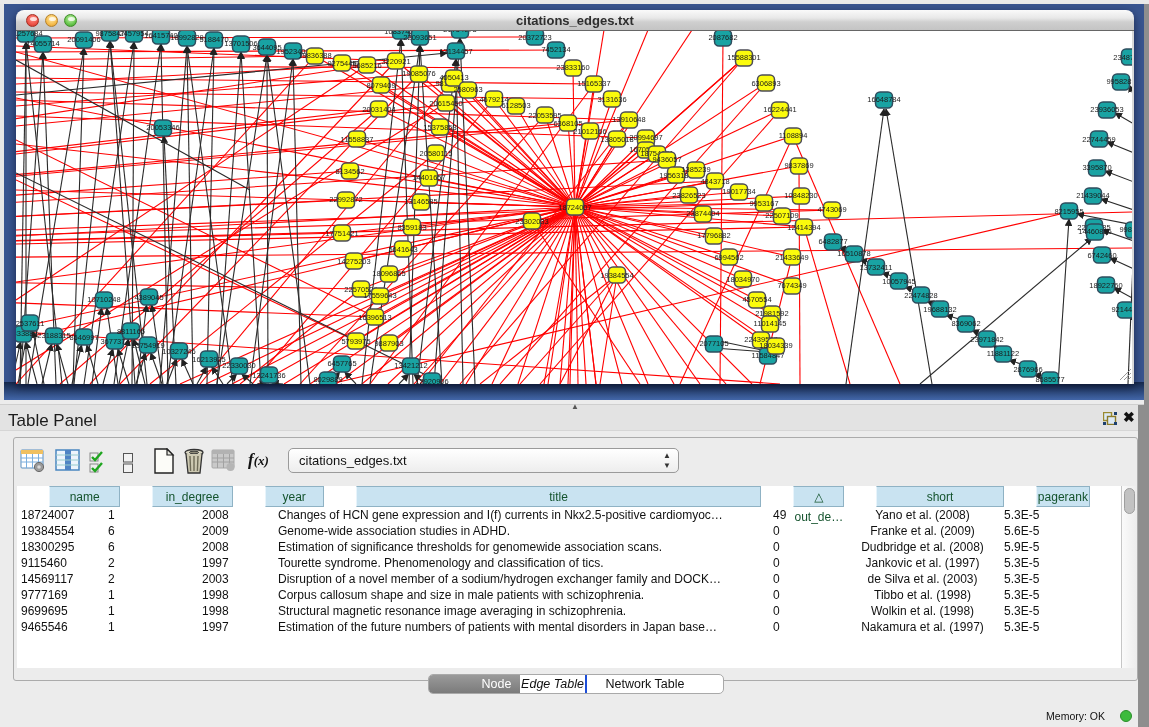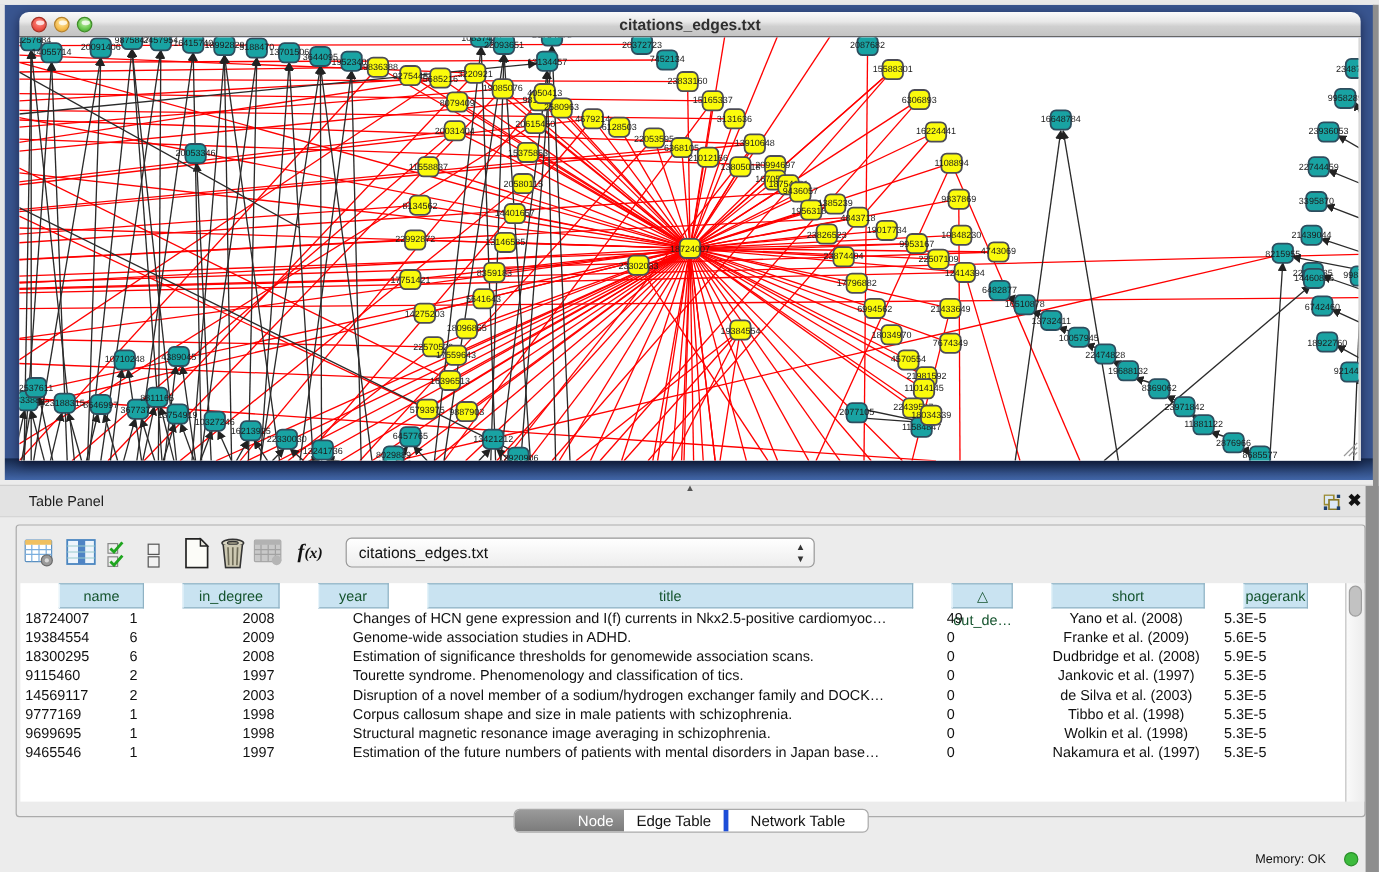--- a/index.html
+++ b/index.html
@@ -26,56 +26,56 @@
   background:rgba(255,255,255,.75); }
 #tlr { left:10px; background:radial-gradient(circle at 50% 35%,#ff9088,#ee5448 60%,#c33428); border:1px solid #a52e22;}
 #tly { left:29px; background:radial-gradient(circle at 50% 35%,#ffe9a8,#f6bd4e 60%,#d99b2e); border:1px solid #b5812a;}
 #tlg { left:48px; background:radial-gradient(circle at 50% 35%,#c8f0b0,#69c84e 60%,#3f9b2c); border:1px solid #3f8c28;}
 #gview { position:absolute; left:0; top:21px; width:1118px; height:353px;
   background:#fff; overflow:hidden; border-right:2px solid #d8d8d8; }
 
 #panel { position:absolute; left:0; top:400px; width:1144px; height:327px; background:#ececec; }
 #ptitle { position:absolute; left:0; top:4px; width:100%; height:27px; background:#e3e3e3;
   border-top:1px solid #cfcfcf; border-bottom:1px solid #d6d6d6; }
-#ptitle .t { position:absolute; left:24px; top:6px; font-size:12px; color:#1c1c1c; }
+#ptitle .t { position:absolute; left:8px; top:6px; font-size:17px; color:#1c1c1c; }
 #collapsearrow { position:absolute; left:571px; top:-3px; font-size:8px; color:#555; }
 #pbox { position:absolute; left:13px; top:437px; width:1125px; height:244px;
   background:#ececec; border:1px solid #ababab; border-radius:3px; }
 .ic { position:absolute; }
 #combo { position:absolute; left:288px; top:448px; width:391px; height:25px;
   background:linear-gradient(#ffffff,#ededed); border:1px solid #9a9a9a; border-radius:5px; }
 #combo .t { position:absolute; left:10px; top:4px; font-size:13px; color:#111; }
 #combo .st { position:absolute; right:7px; top:2px; font-size:8px; color:#333; line-height:1.2; text-align:center; }
 #tbl { position:absolute; left:17px; top:486px; width:1104px; height:182px; background:#fff; }
 #thead { position:absolute; left:17px; top:486px; width:1073px; height:21px; display:flex; }
 #thead span { display:block; height:21px; background:#c9e3f1; border-right:1px solid #8fb2c4;
   border-top:1px solid #8fb2c4; border-bottom:1px solid #8fb2c4; border-left:1px solid #e8f4fb;
   font-size:12px; color:#14532d; text-align:center; line-height:20px;margin-left:32px; }
 #rows { position:absolute; left:17px; top:508px; width:1073px; }
 .tr { height:16px; white-space:nowrap; }
 .tr span { display:inline-block; vertical-align:top; font-size:12px; color:#111; height:16px;
   overflow:hidden; line-height:15px; }
 .c0 { width:87px; padding-left:4px; }
 .c1 { width:97px; padding-left:4px; }
 .c2 { width:73px; padding-left:1px; }
-.c3 { width:496px; padding-left:4px;margin-left:16px; }
+.c3 { width:496px; padding-left:4px; }
 .c4 { width:75px; padding-left:3px; }
 .c5 { width:155px; text-align:center; }
 .c6 { width:80px; padding-left:4px; }
 #vscroll { position:absolute; left:1121px; top:486px; width:16px; height:182px;
   background:linear-gradient(90deg,#fafafa,#ececec); border-left:1px solid #c6c6c6; }
 #vthumb { position:absolute; left:2px; top:2px; width:11px; height:26px; background:#c2c2c2;
   border:1px solid #9e9e9e; border-radius:6px; }
 
 #tabs { position:absolute; left:428px; top:674px; width:296px; height:20px;
   border:1px solid #a9a9a9; border-radius:5px; background:#fff; overflow:hidden;
   display:flex; font-size:12.5px; }
 #tabs div { flex:0 0 auto; text-align:center; line-height:19px; color:#111; }
 #tabs .sel { background:linear-gradient(#9a9a9a,#7b7b7b); color:#fff; width:91px;padding-left:44px; }
-#tabs .nt1 { width:87px; border-right:4px solid #1d4ed8; }
+#tabs .nt1 { width:67px; border-right:2px solid #1d4ed8;font-style:italic; }
 #tabs .nt2 { width:116px; }
 
 #floatic { position:absolute; left:1103px; top:412px; width:14px; height:13px; }
 #closeic { position:absolute; left:1123px; top:409px; font-size:14px; font-weight:bold; color:#111; }
 #memory { position:absolute; right:44px; top:710px; font-size:10.5px; color:#111; }
 #memdot { position:absolute; right:17px; top:710px; width:12px; height:12px; border-radius:50%;
   background:#3dbb3d; border:1px solid #2a8f2a; }
 </style></head><body>
 <div id="app">
  <div id="desk">

